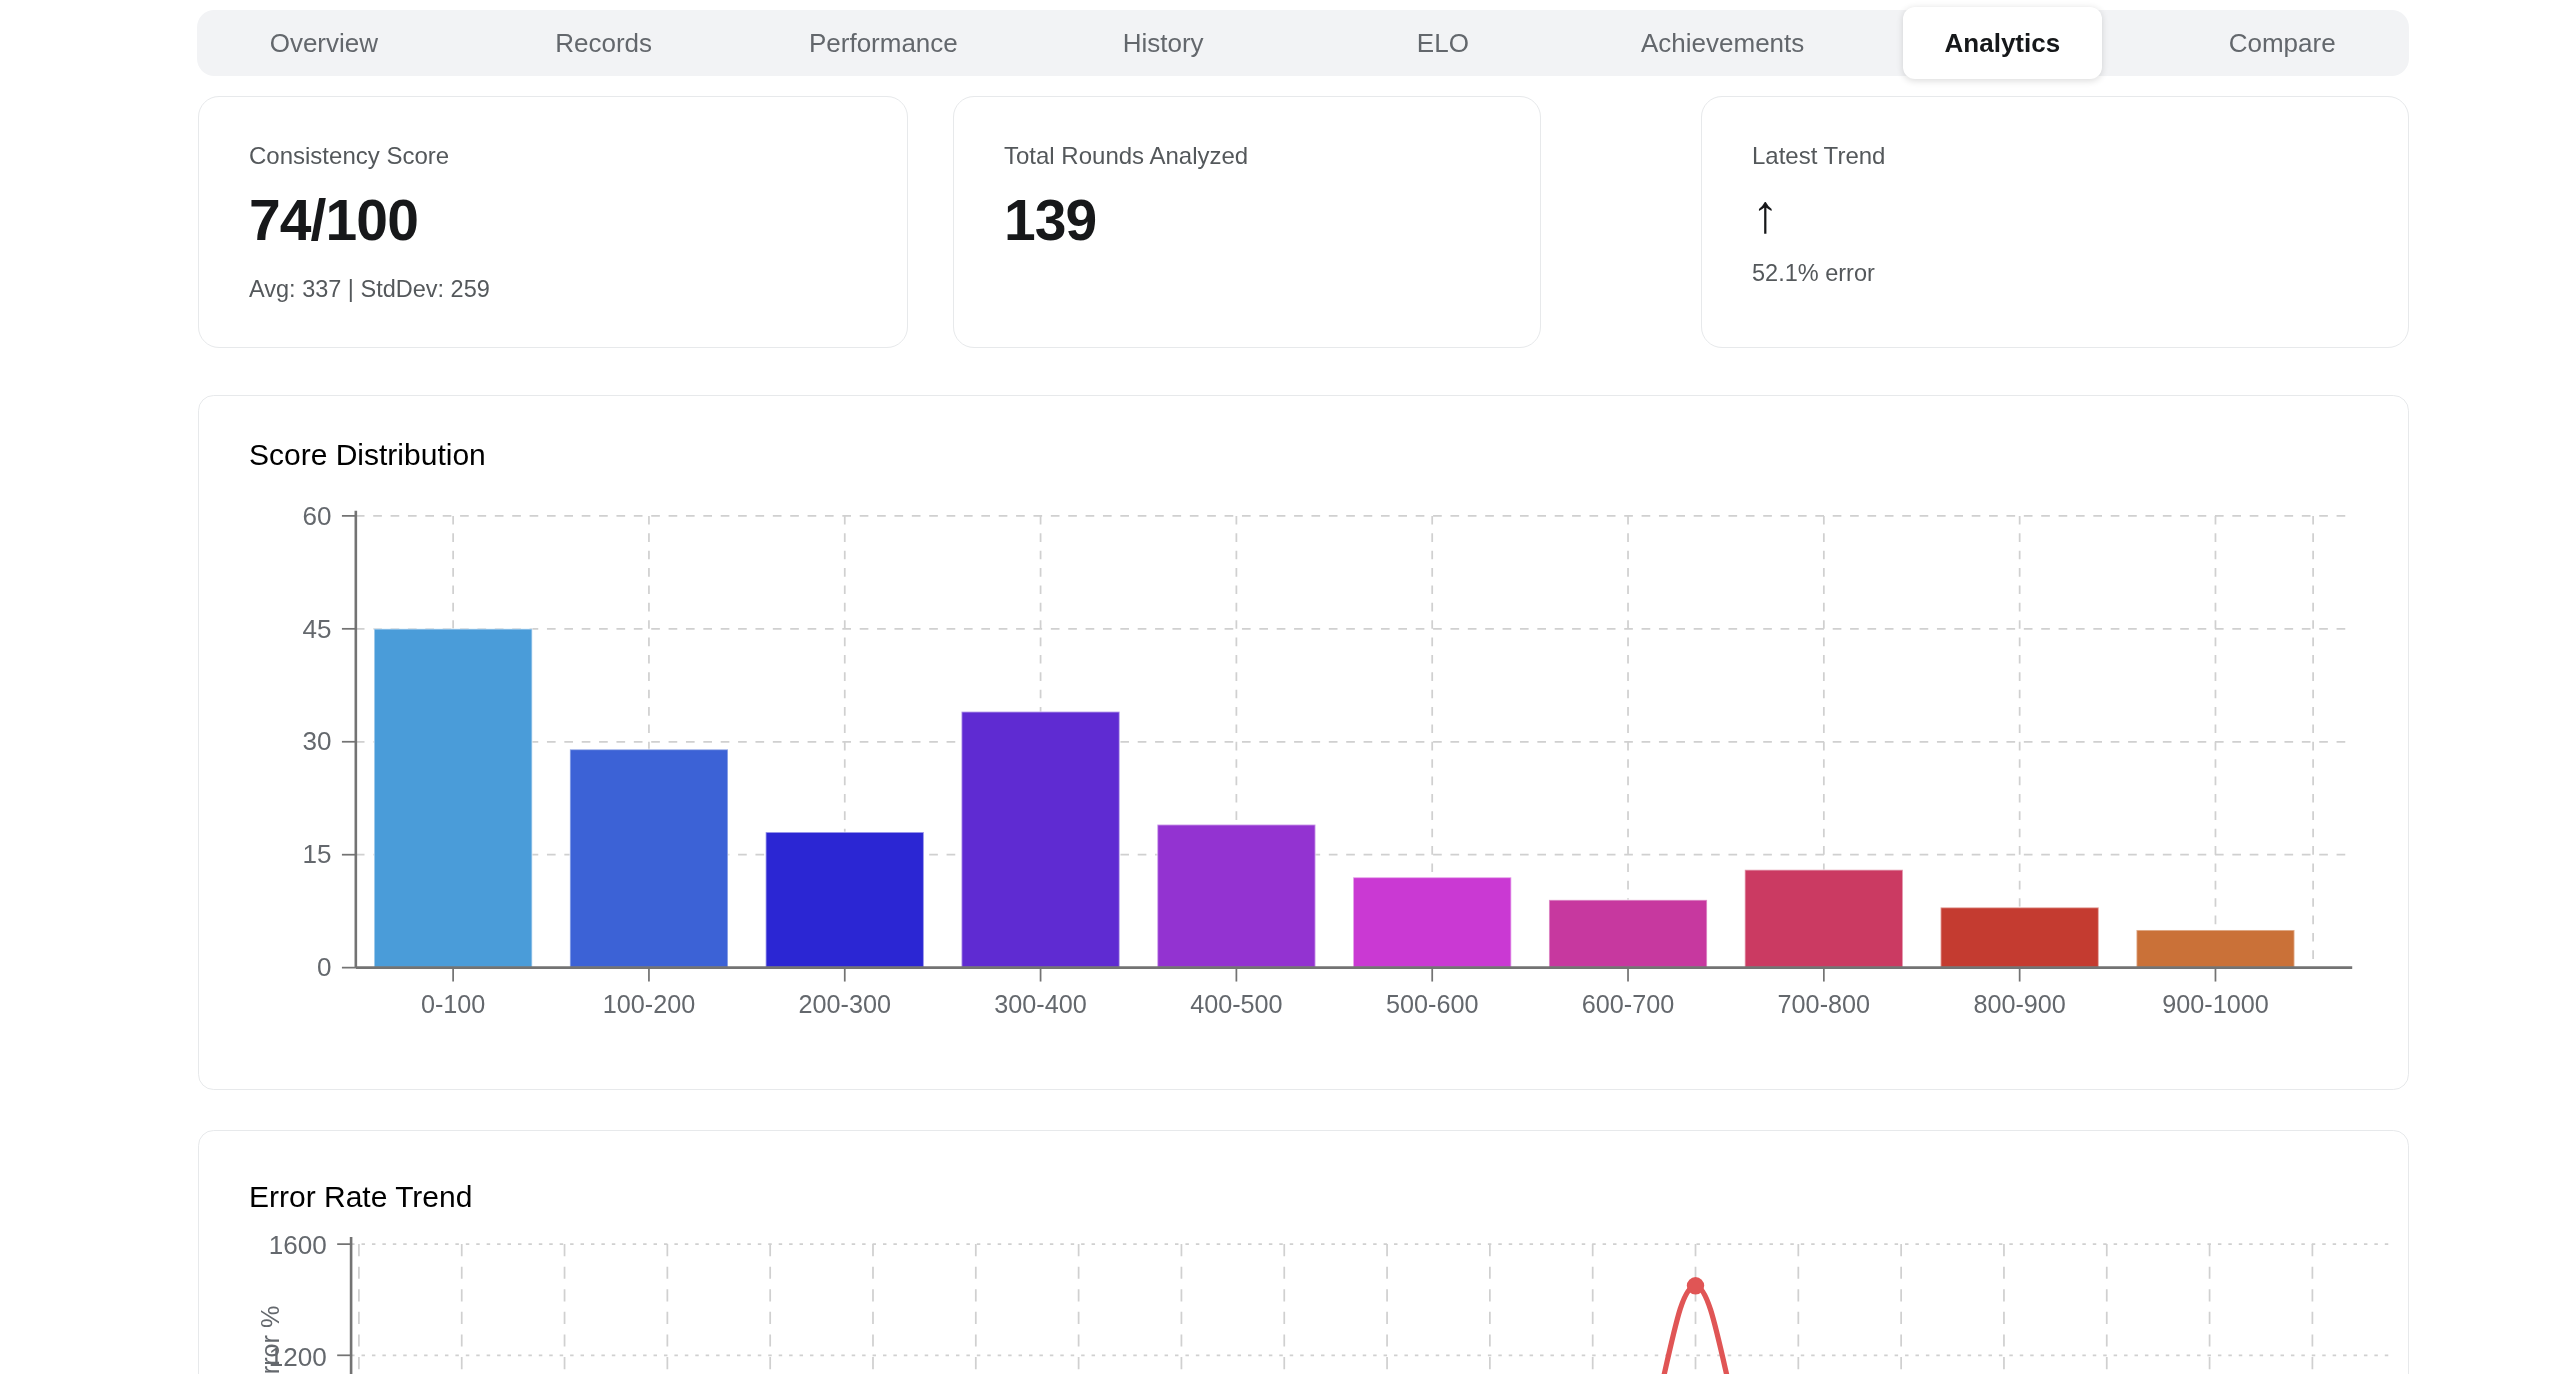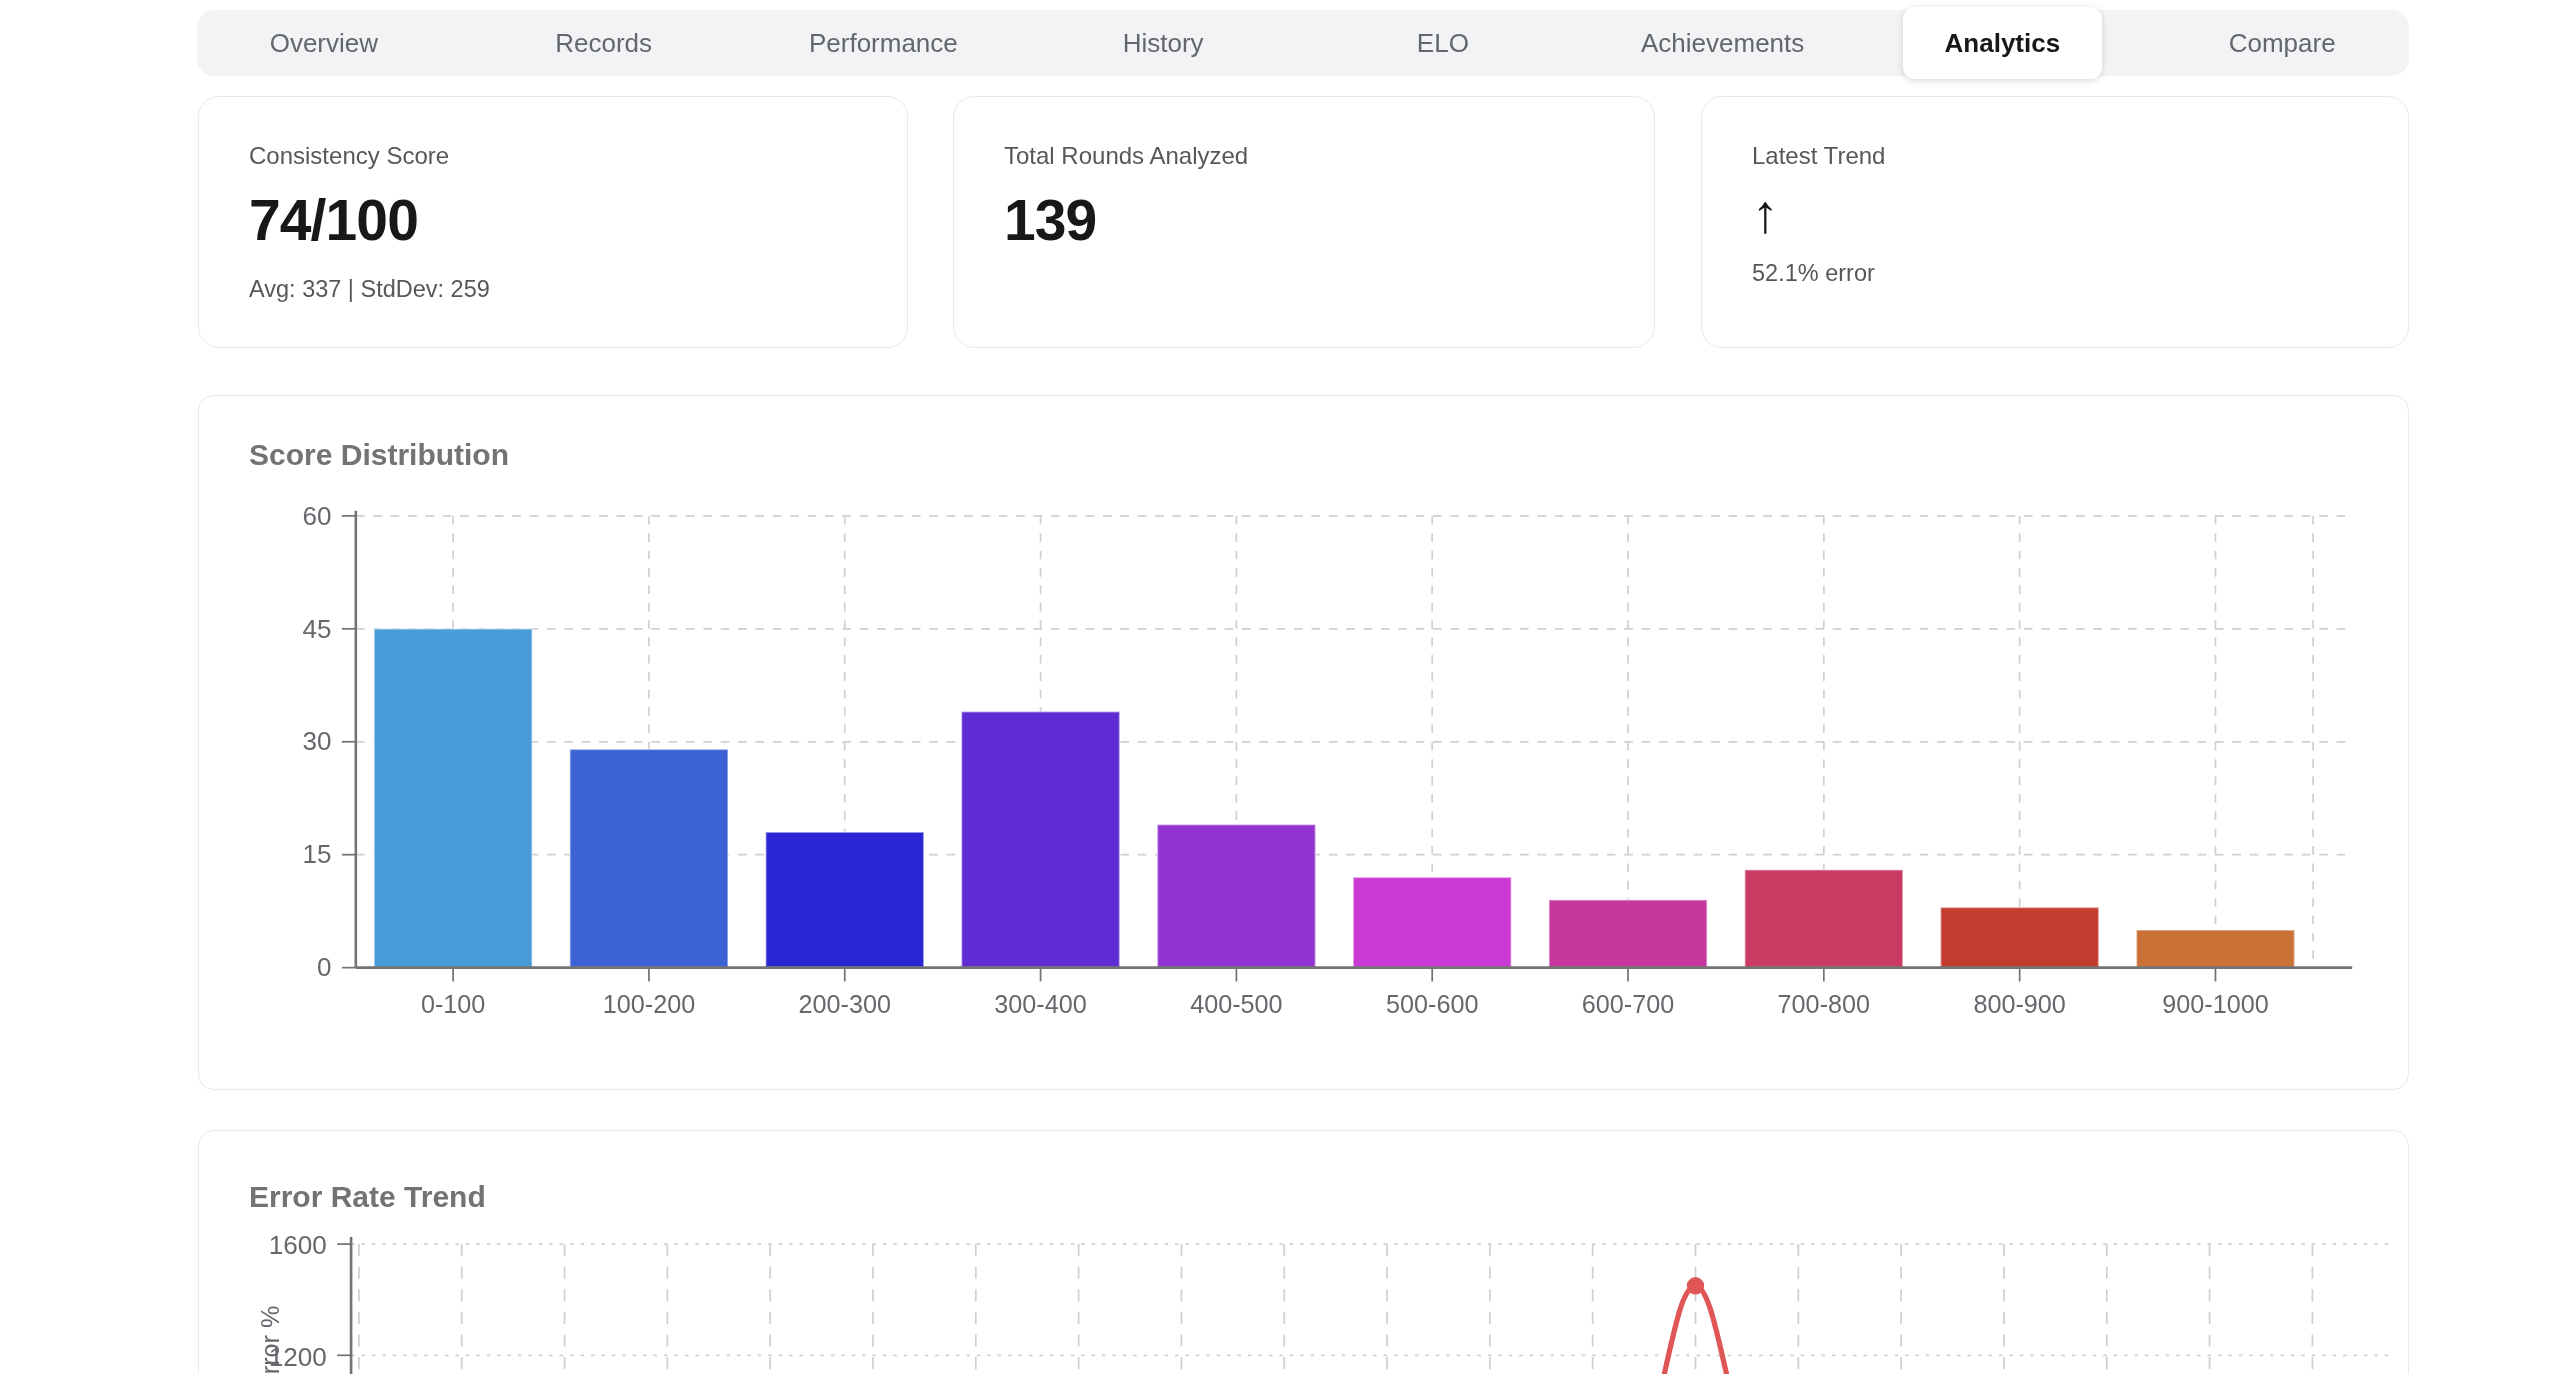--- a/index.html
+++ b/index.html
@@ -19,31 +19,31 @@
 
   
   .statcard { top:96px; height:252px; background:#fff; border:1.7px solid #e7e9eb;
               border-radius:21px; padding:45px 0 0 50px; }
   .statcard .label { font-size:24px; color:#54585b; }
   .statcard .value { font-size:57px; font-weight:700; color:#17181a; margin-top:17.4px;
                      letter-spacing:-0.9px; }
   .statcard .arrow { font-size:54px; font-weight:700; color:#17181a; margin-top:12px; }
   .statcard .sub { font-size:23.5px; color:#54585b; margin-top:22.6px; }
   #card-consistency { left:198px;  width:710px; }
-  #card-rounds      { left:953px; width:702px; }
+  #card-rounds      { left:953px; width:588px; }
   #card-trend       { left:1701px; width:708px; }
   #card-trend .sub  { margin-top:15.6px; }
 
   
   .chartcard { left:198px; width:2211px; background:#fff; border:1.7px solid #e7e9eb;
                border-radius:15.6px; overflow:hidden; }
   #score-card { top:395px; height:695px; }
   #trend-card { top:1130px; height:539px; }
-  .chart-title { position:absolute; left:50px; top:42px; font-size:30px; font-weight:700;
-                 color:#737373; }
+  .chart-title { position:absolute; left:50px; top:42px; font-size:30px; font-weight:400;
+                 color:#000000; }
   #trend-card .chart-title { top:49px; }
   svg text { font-family:"Liberation Sans", sans-serif; }
 </style>
 </head>
 <body>
 
 <nav class="abs tabbar" id="tabbar">
     <div class="tab">Overview</div>
     <div class="tab">Records</div>
     <div class="tab">Performance</div>

